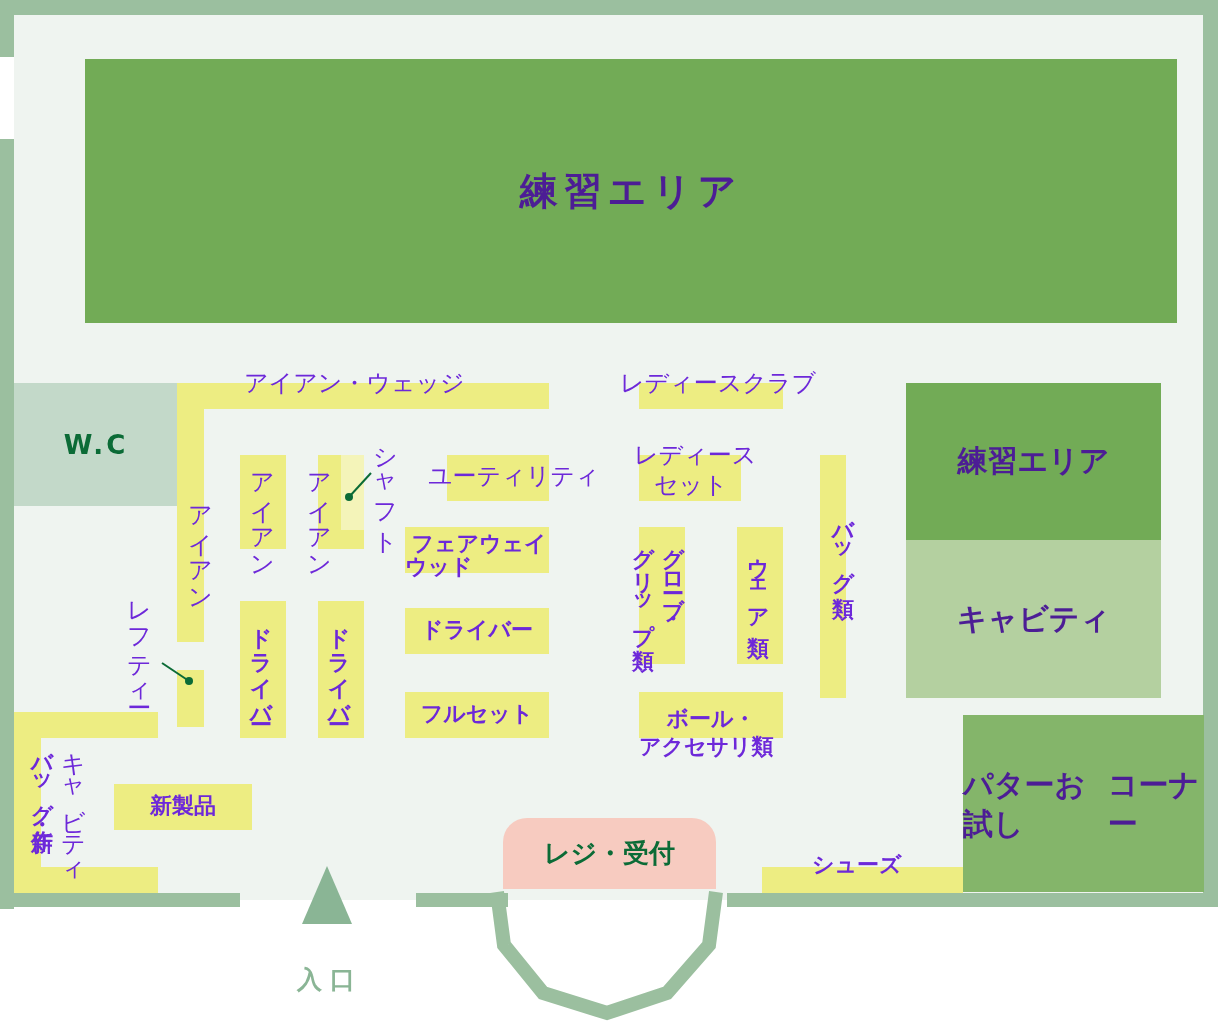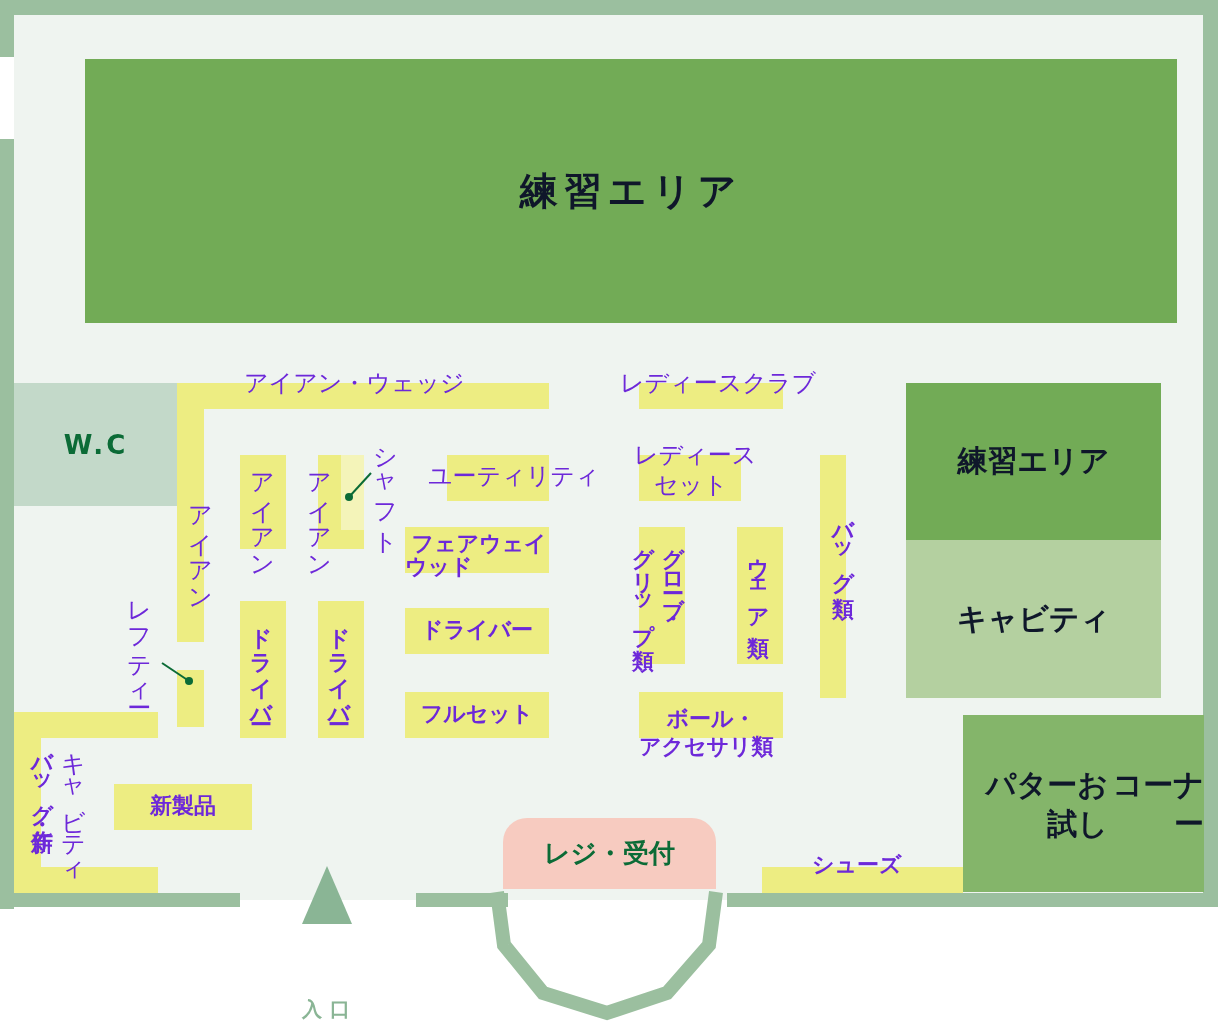--- a/index.html
+++ b/index.html
@@ -5,21 +5,21 @@
   html, body { margin:0; padding:0; background:#ffffff; }
   body { width:1218px; height:1023px; position:relative; overflow:hidden;
          font-family:"DejaVu Sans", "Liberation Sans", sans-serif; }
   .abs { position:absolute; box-sizing:border-box; }
   .floor { background:#eff4f0; }
   .wall { background:#9bbf9f; }
   .shelf { background:#eded82; }
   .shelf-light { background:#f4f4b9; }
   .lbl { position:absolute; color:#6d28d9; font-weight:bold; font-size:22px; line-height:1.1; white-space:nowrap; }
   .lbl.v { writing-mode:vertical-rl; text-orientation:upright; letter-spacing:0px; line-height:1.05; }
-  .zone-text { color:#0f172a; font-weight:bold; display:flex; align-items:center; justify-content:center; text-align:right; }
+  .zone-text { color:#4c1d95; font-weight:bold; display:flex; align-items:center; justify-content:center; text-align:left; }
   .center { display:flex; align-items:center; justify-content:center; text-align:center; }
 </style>
 </head>
 <body>
 
 <div class="abs floor" style="left:14px;top:14px;width:1190px;height:886px;"></div>
 
 <div class="abs wall" style="left:0;top:0;width:1218px;height:15px;"></div>
 
 <div class="abs wall" style="left:0;top:0;width:14px;height:57px;"></div>
@@ -57,21 +57,21 @@
   <span>コーナー</span>
 </div>
 
 <div class="abs center" style="left:503px;top:818px;width:213px;height:71px;background:#f7cbc0;border-radius:24px 24px 0 0;">
   <span style="color:#0b6b36;font-weight:bold;font-size:26px;">レジ・受付</span>
 </div>
 
 <svg class="abs" style="left:301px;top:866px;" width="52" height="60" viewBox="0 0 52 60">
   <polygon points="26,0 51,58 1,58" fill="#8ab595"></polygon>
 </svg>
-<div class="abs" style="left:290px;top:996px;width:80px;text-align:center;color:#8ab595;font-weight:bold;font-size:20px;letter-spacing:8px;">入口</div>
+<div class="abs" style="left:290px;top:963px;width:80px;text-align:center;color:#8ab595;font-weight:bold;font-size:25px;letter-spacing:8px;">入口</div>
 
 <div class="abs shelf" style="left:177px;top:383px;width:372px;height:26px;"></div>
 <div class="abs shelf" style="left:177px;top:383px;width:27px;height:259px;"></div>
 <div class="lbl" style="left:244px;top:370px;font-weight:normal;font-size:24px;">アイアン・ウェッジ</div>
 <div class="lbl v" style="left:187px;top:490px;font-weight:normal;font-size:24px;">アイアン</div>
 
 <div class="abs shelf" style="left:240px;top:455px;width:46px;height:94px;"></div>
 <div class="lbl v" style="left:249px;top:457px;font-weight:normal;font-size:24px;">アイアン</div>
 
 <div class="abs shelf" style="left:318px;top:455px;width:46px;height:94px;"></div>

